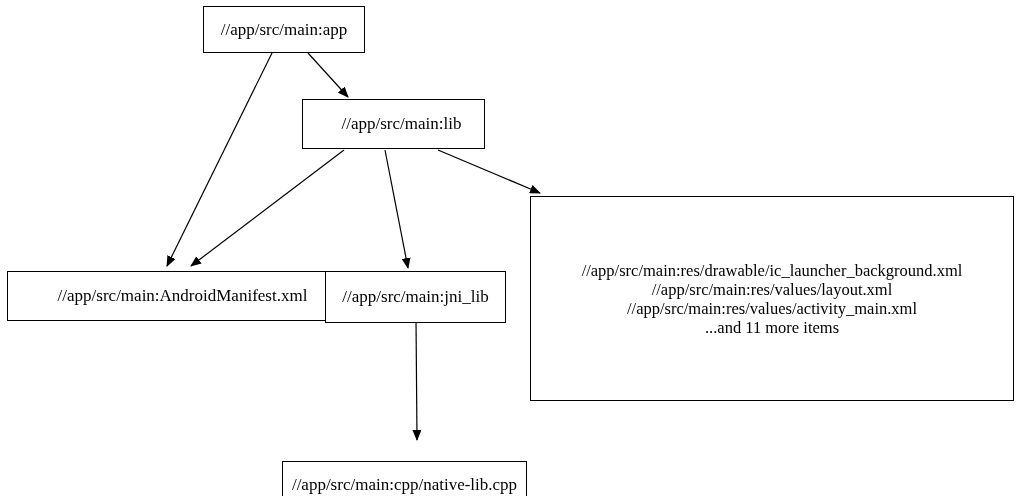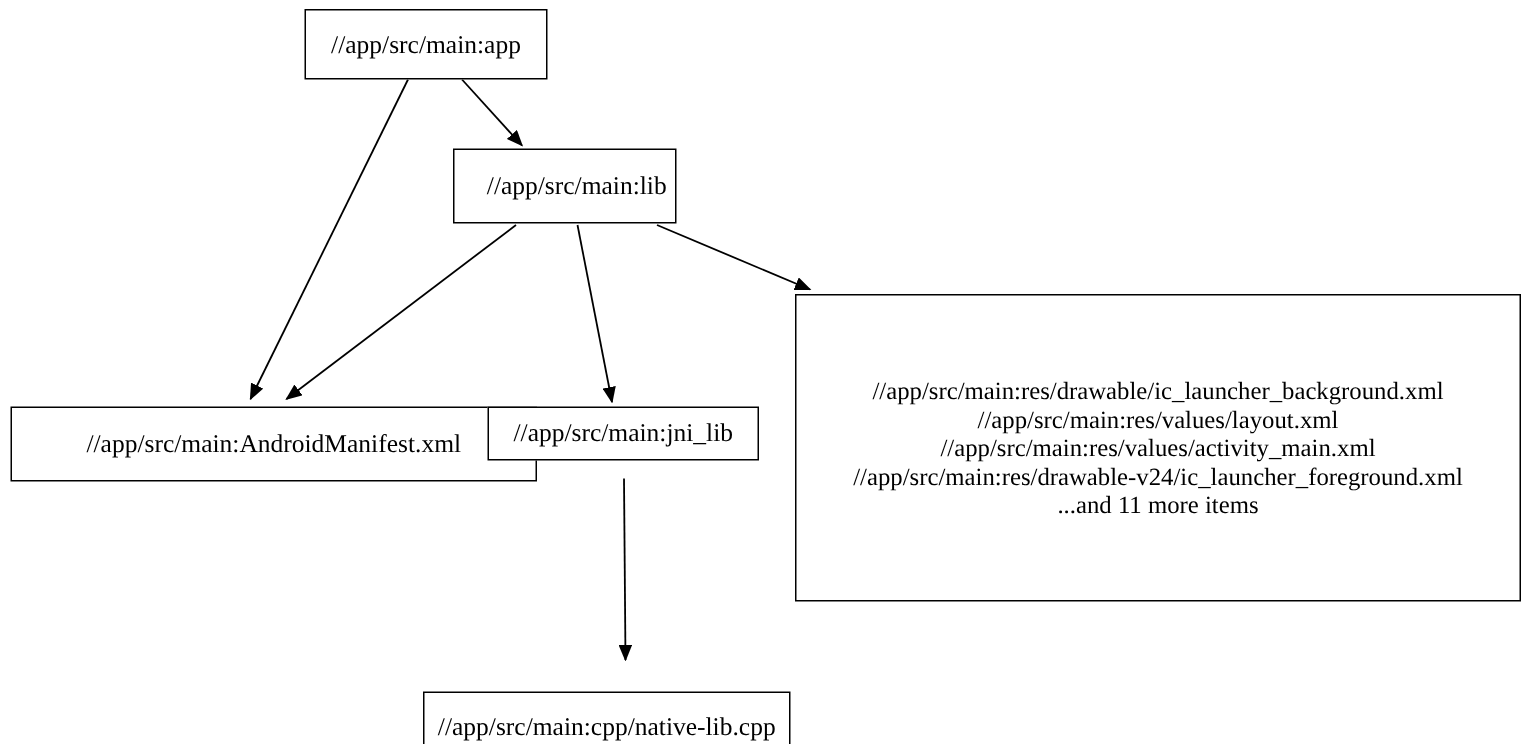--- a/index.html
+++ b/index.html
@@ -38,23 +38,23 @@
     white-space: nowrap;
   }
   .node.multi {
     flex-direction: column;
     justify-content: center;
     font-size: 16.5px;
     line-height: 19px;
     padding: 4px 6px;
   }
   #node-app        { left: 203px; top:   6px; width: 162px; height: 47px; }
-  #node-lib        { left: 302px; top:  99px; width: 149px; height: 50px; padding-left: 16px; }
+  #node-lib        { left: 302px; top:  99px; width: 183px; height: 50px; padding-left: 16px; }
   #node-manifest   { left:   7px; top: 271px; width: 351px; height: 50px; }
-  #node-jni        { left: 325px; top: 271px; width: 181px; height: 36px; }
+  #node-jni        { left: 325px; top: 271px; width: 181px; height: 52px; }
   #node-res        { left: 530px; top: 196px; width: 484px; height: 205px; }
   #node-native     { left: 282px; top: 425px; width: 245px; height: 48px; margin-top: 36px; }
 </style>
 </head>
 <body>
 
 <div id="canvas">
 
   <svg id="edge-layer" viewBox="0 0 1018 496" xmlns="http://www.w3.org/2000/svg">
     <defs>
@@ -83,21 +83,20 @@
   </div>
 
   <div class="node" id="node-jni">
     <span>//app/src/main:jni_lib</span>
   </div>
 
   <div class="node multi" id="node-res">
     <div>//app/src/main:res/drawable/ic_launcher_background.xml</div>
     <div>//app/src/main:res/values/layout.xml</div>
     <div>//app/src/main:res/values/activity_main.xml</div>
-    <div>//app/src/main:res/drawable-v24/ic_launcher_foreground.xml</div>
     <div>...and 11 more items</div>
   </div>
 
   <div class="node" id="node-native">
     <span>//app/src/main:cpp/native-lib.cpp</span>
   </div>
 
 </div>
 
 </body></html>

